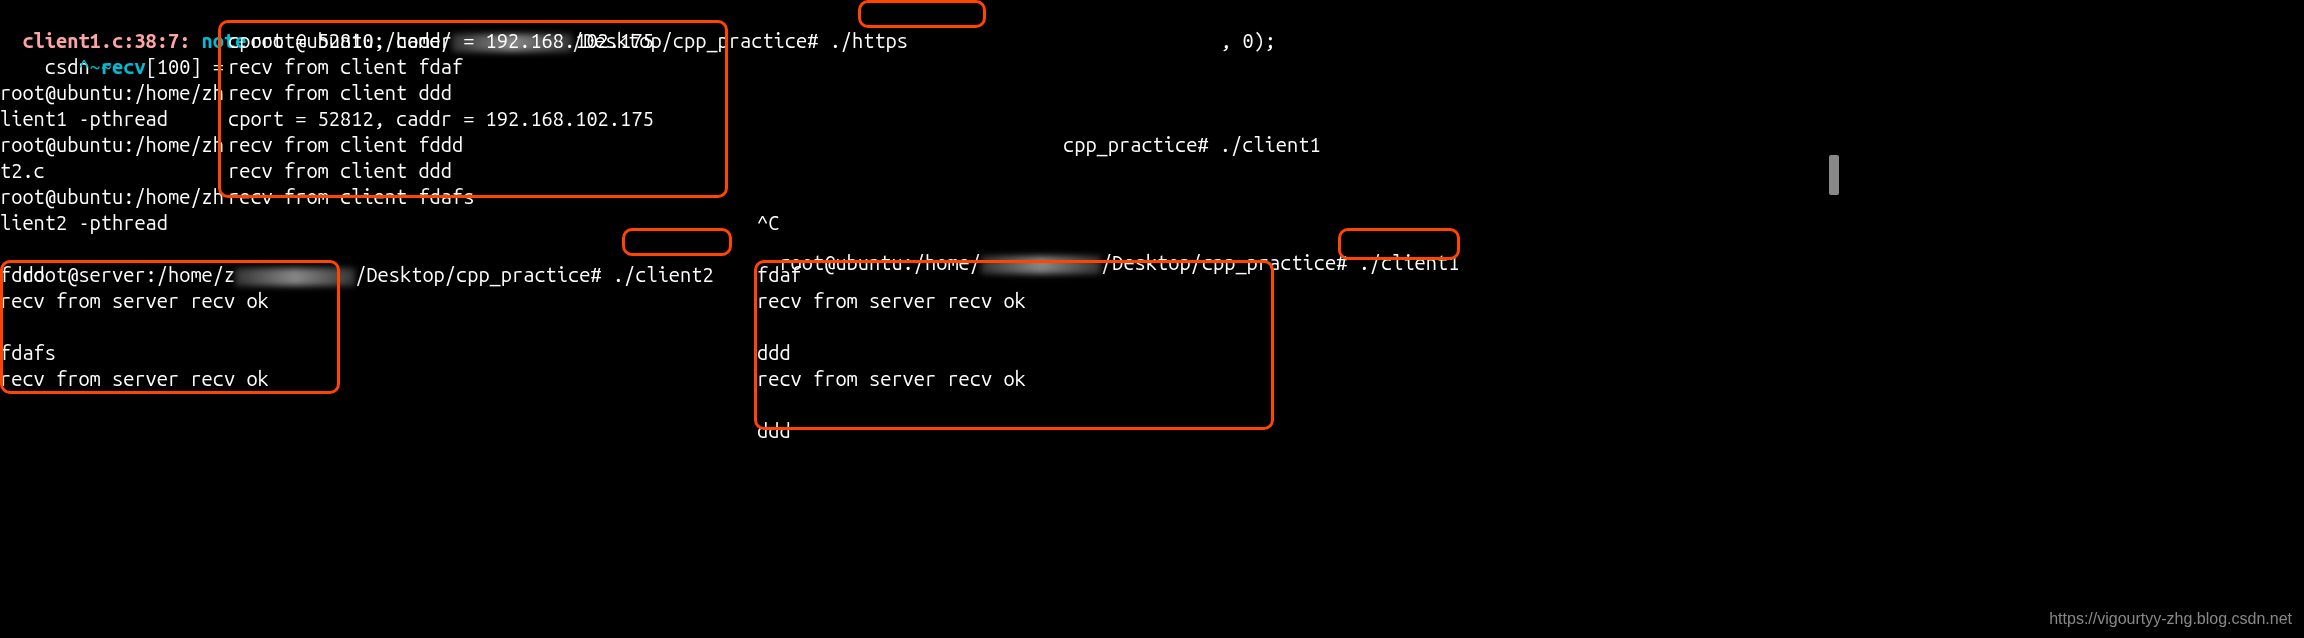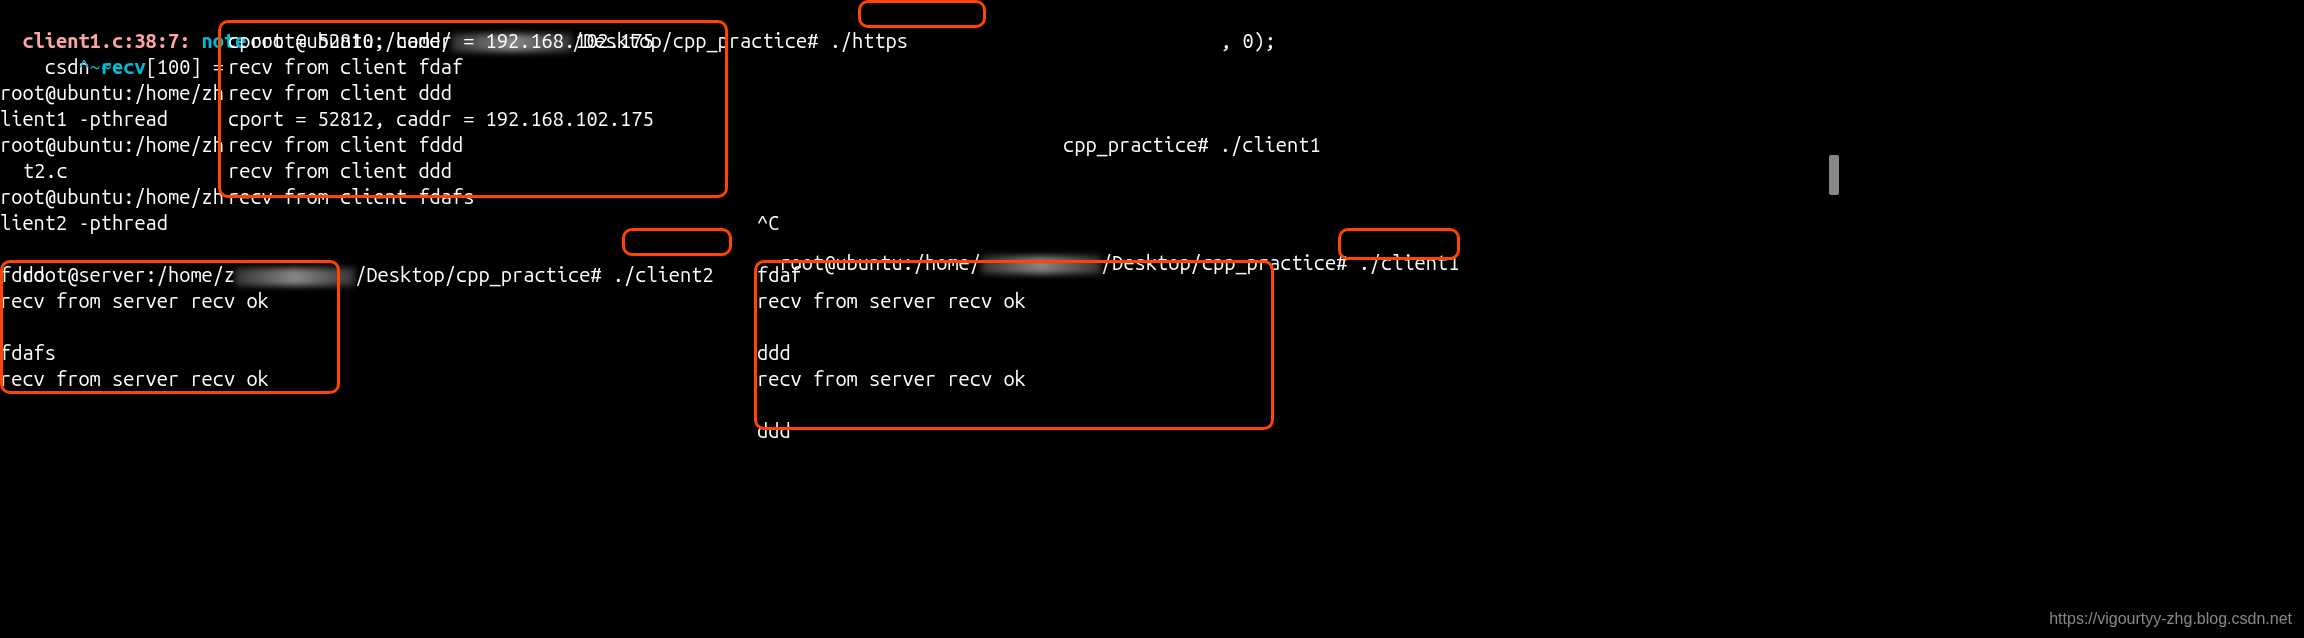--- a/index.html
+++ b/index.html
@@ -75,21 +75,21 @@
 <div class="line" style="left:0; top:2px;">
   <span class="bold-white">client1.c:38:7: </span><span class="note-label">note</span>
 </div>
 <div class="line" style="left:0; top:28px;">
   <span>  csdn </span><span class="recv-highlight">recv</span><span>[100] = </span>
 </div>
 <div class="line tilde" style="left:0; top:54px;">       ^~~~</div>
 <div class="line" style="left:0; top:80px;">root@ubuntu:/home/zh</div>
 <div class="line" style="left:0; top:106px;">lient1 -pthread</div>
 <div class="line" style="left:0; top:132px;">root@ubuntu:/home/zh</div>
-<div class="line" style="left:0; top:158px;padding-left:23px;">t2.c</div>
+<div class="line" style="left:0; top:158px;">t2.c</div>
 <div class="line" style="left:0; top:184px;">root@ubuntu:/home/zh</div>
 <div class="line" style="left:0; top:210px;">lient2 -pthread</div>
 
 <div class="line" style="left:0; top:236px;">
   <span>root@server:/home/z</span><span class="smudge"></span><span>/Desktop/cpp_practice# </span><span>./client2</span>
 </div>
 <div class="line" style="left:0; top:262px;">fddd</div>
 <div class="line" style="left:0; top:288px;">recv from server recv ok</div>
 <div class="line" style="left:0; top:340px;">fdafs</div>
 <div class="line" style="left:0; top:366px;">recv from server recv ok</div>

